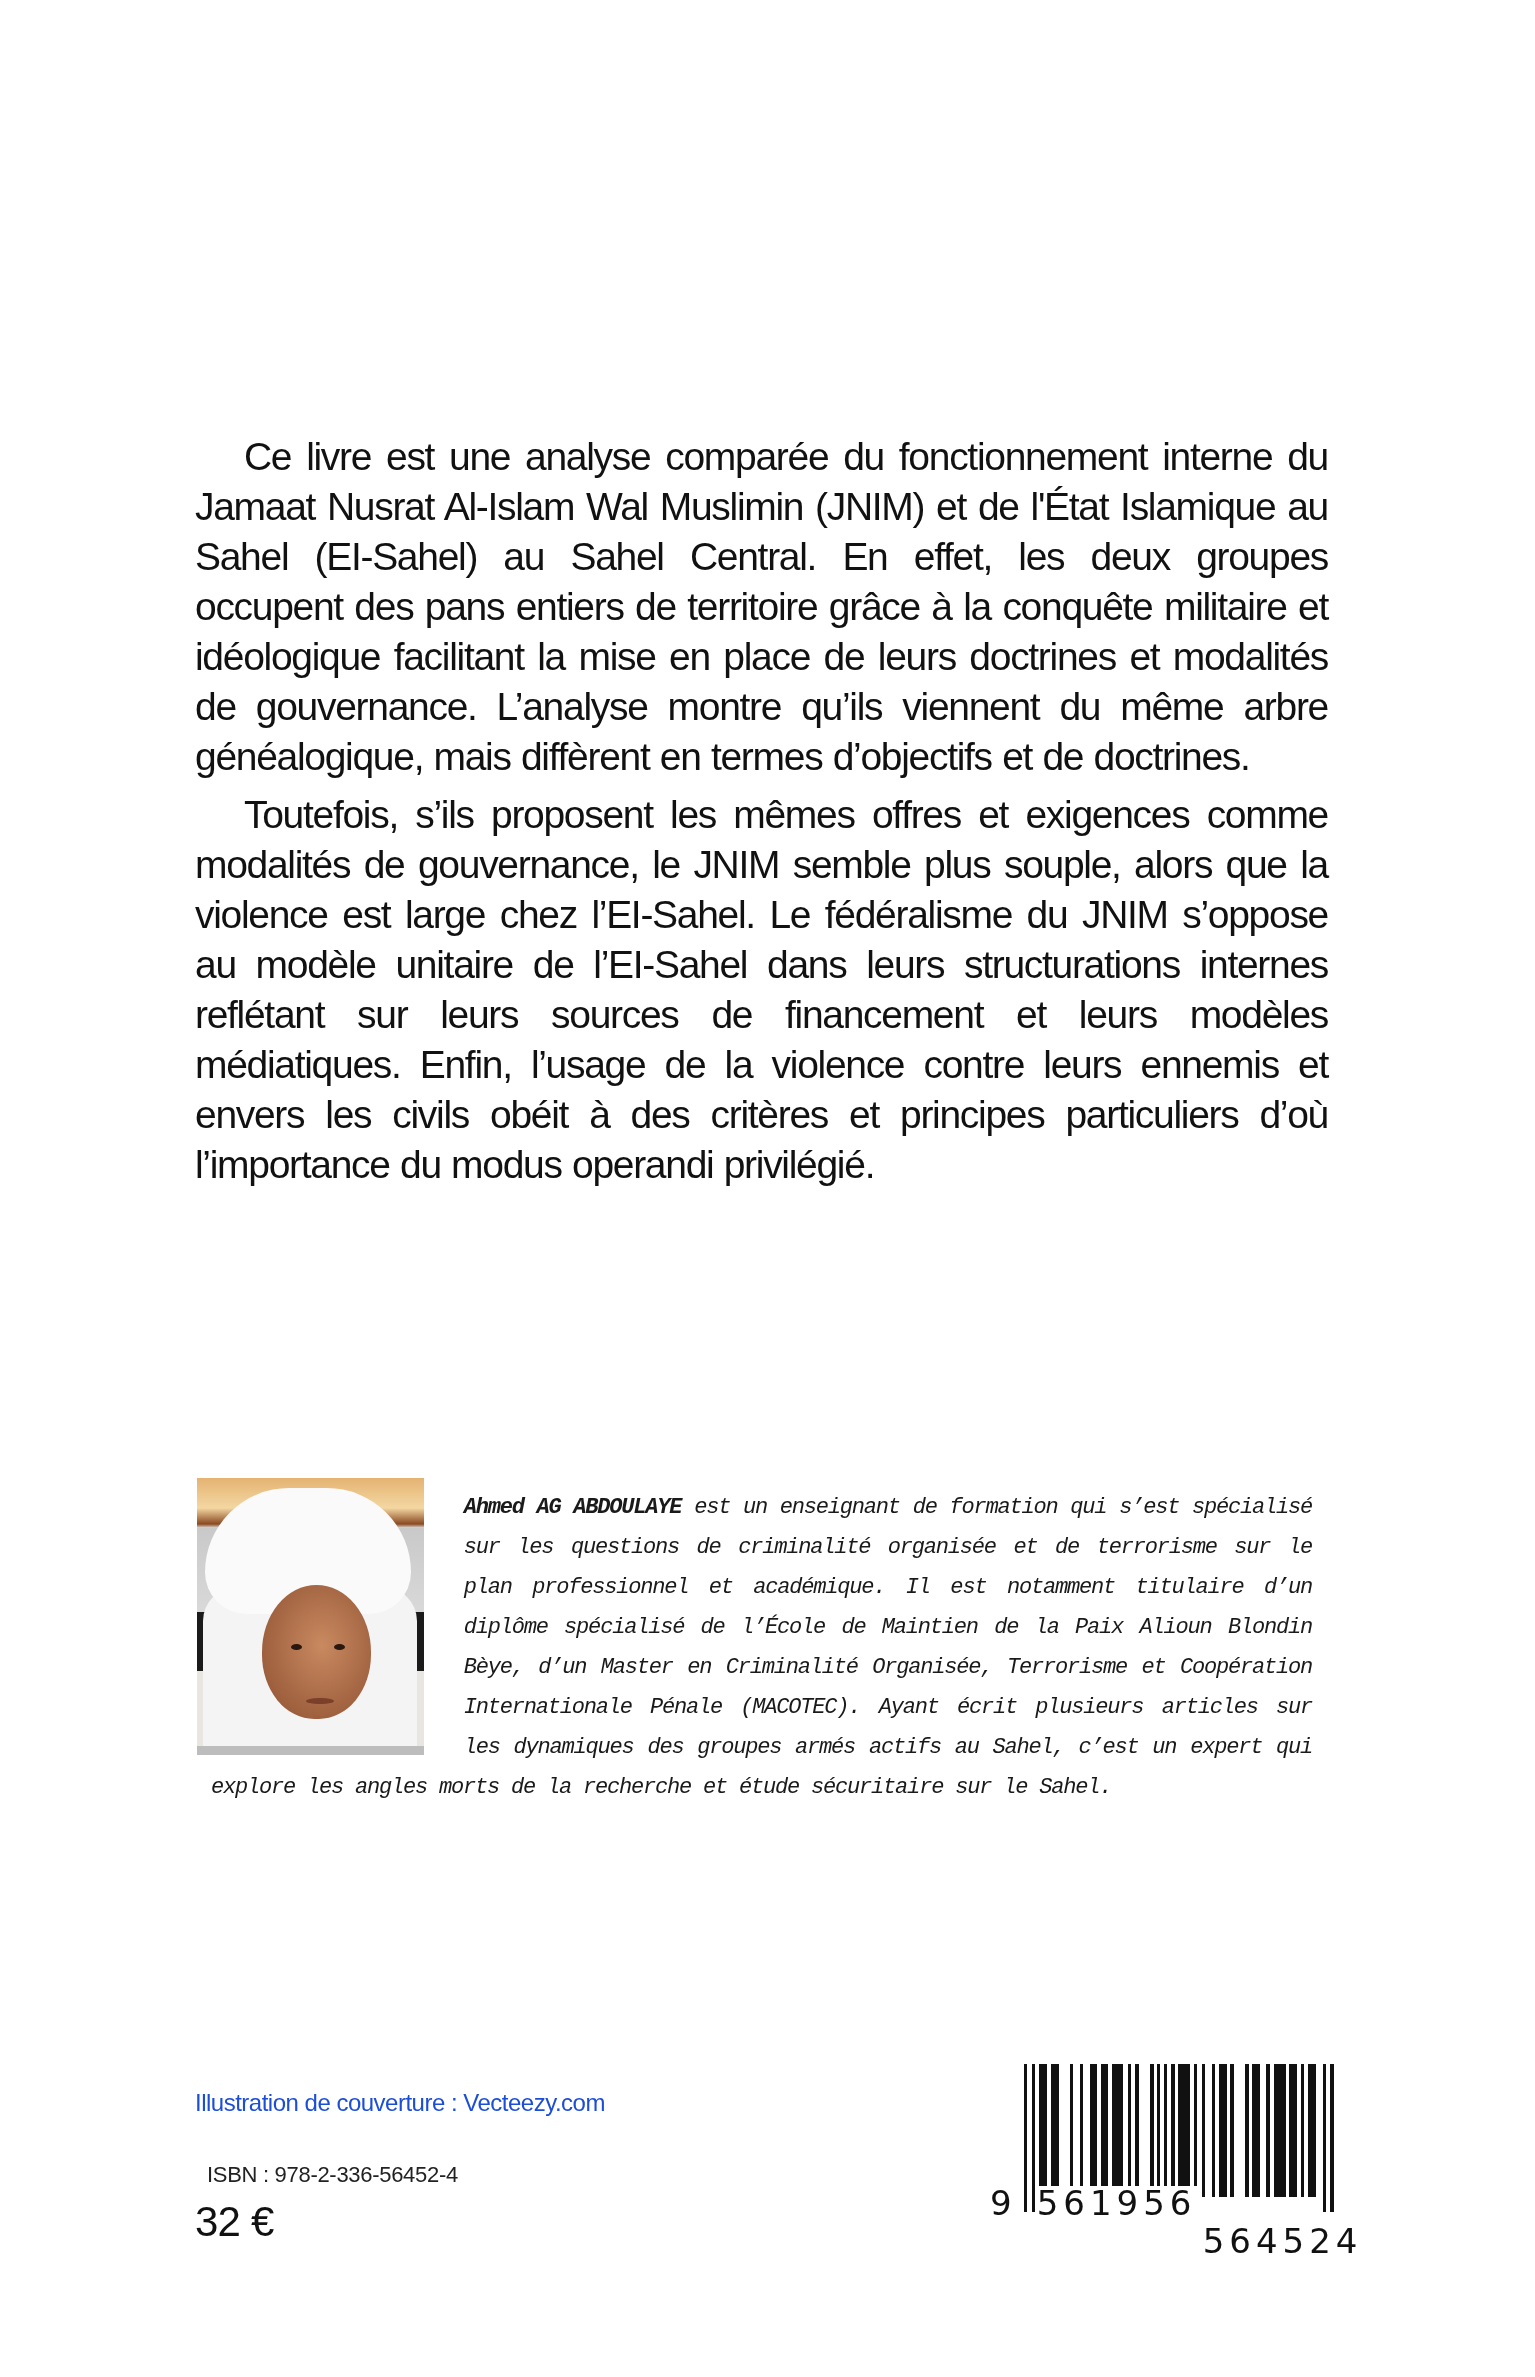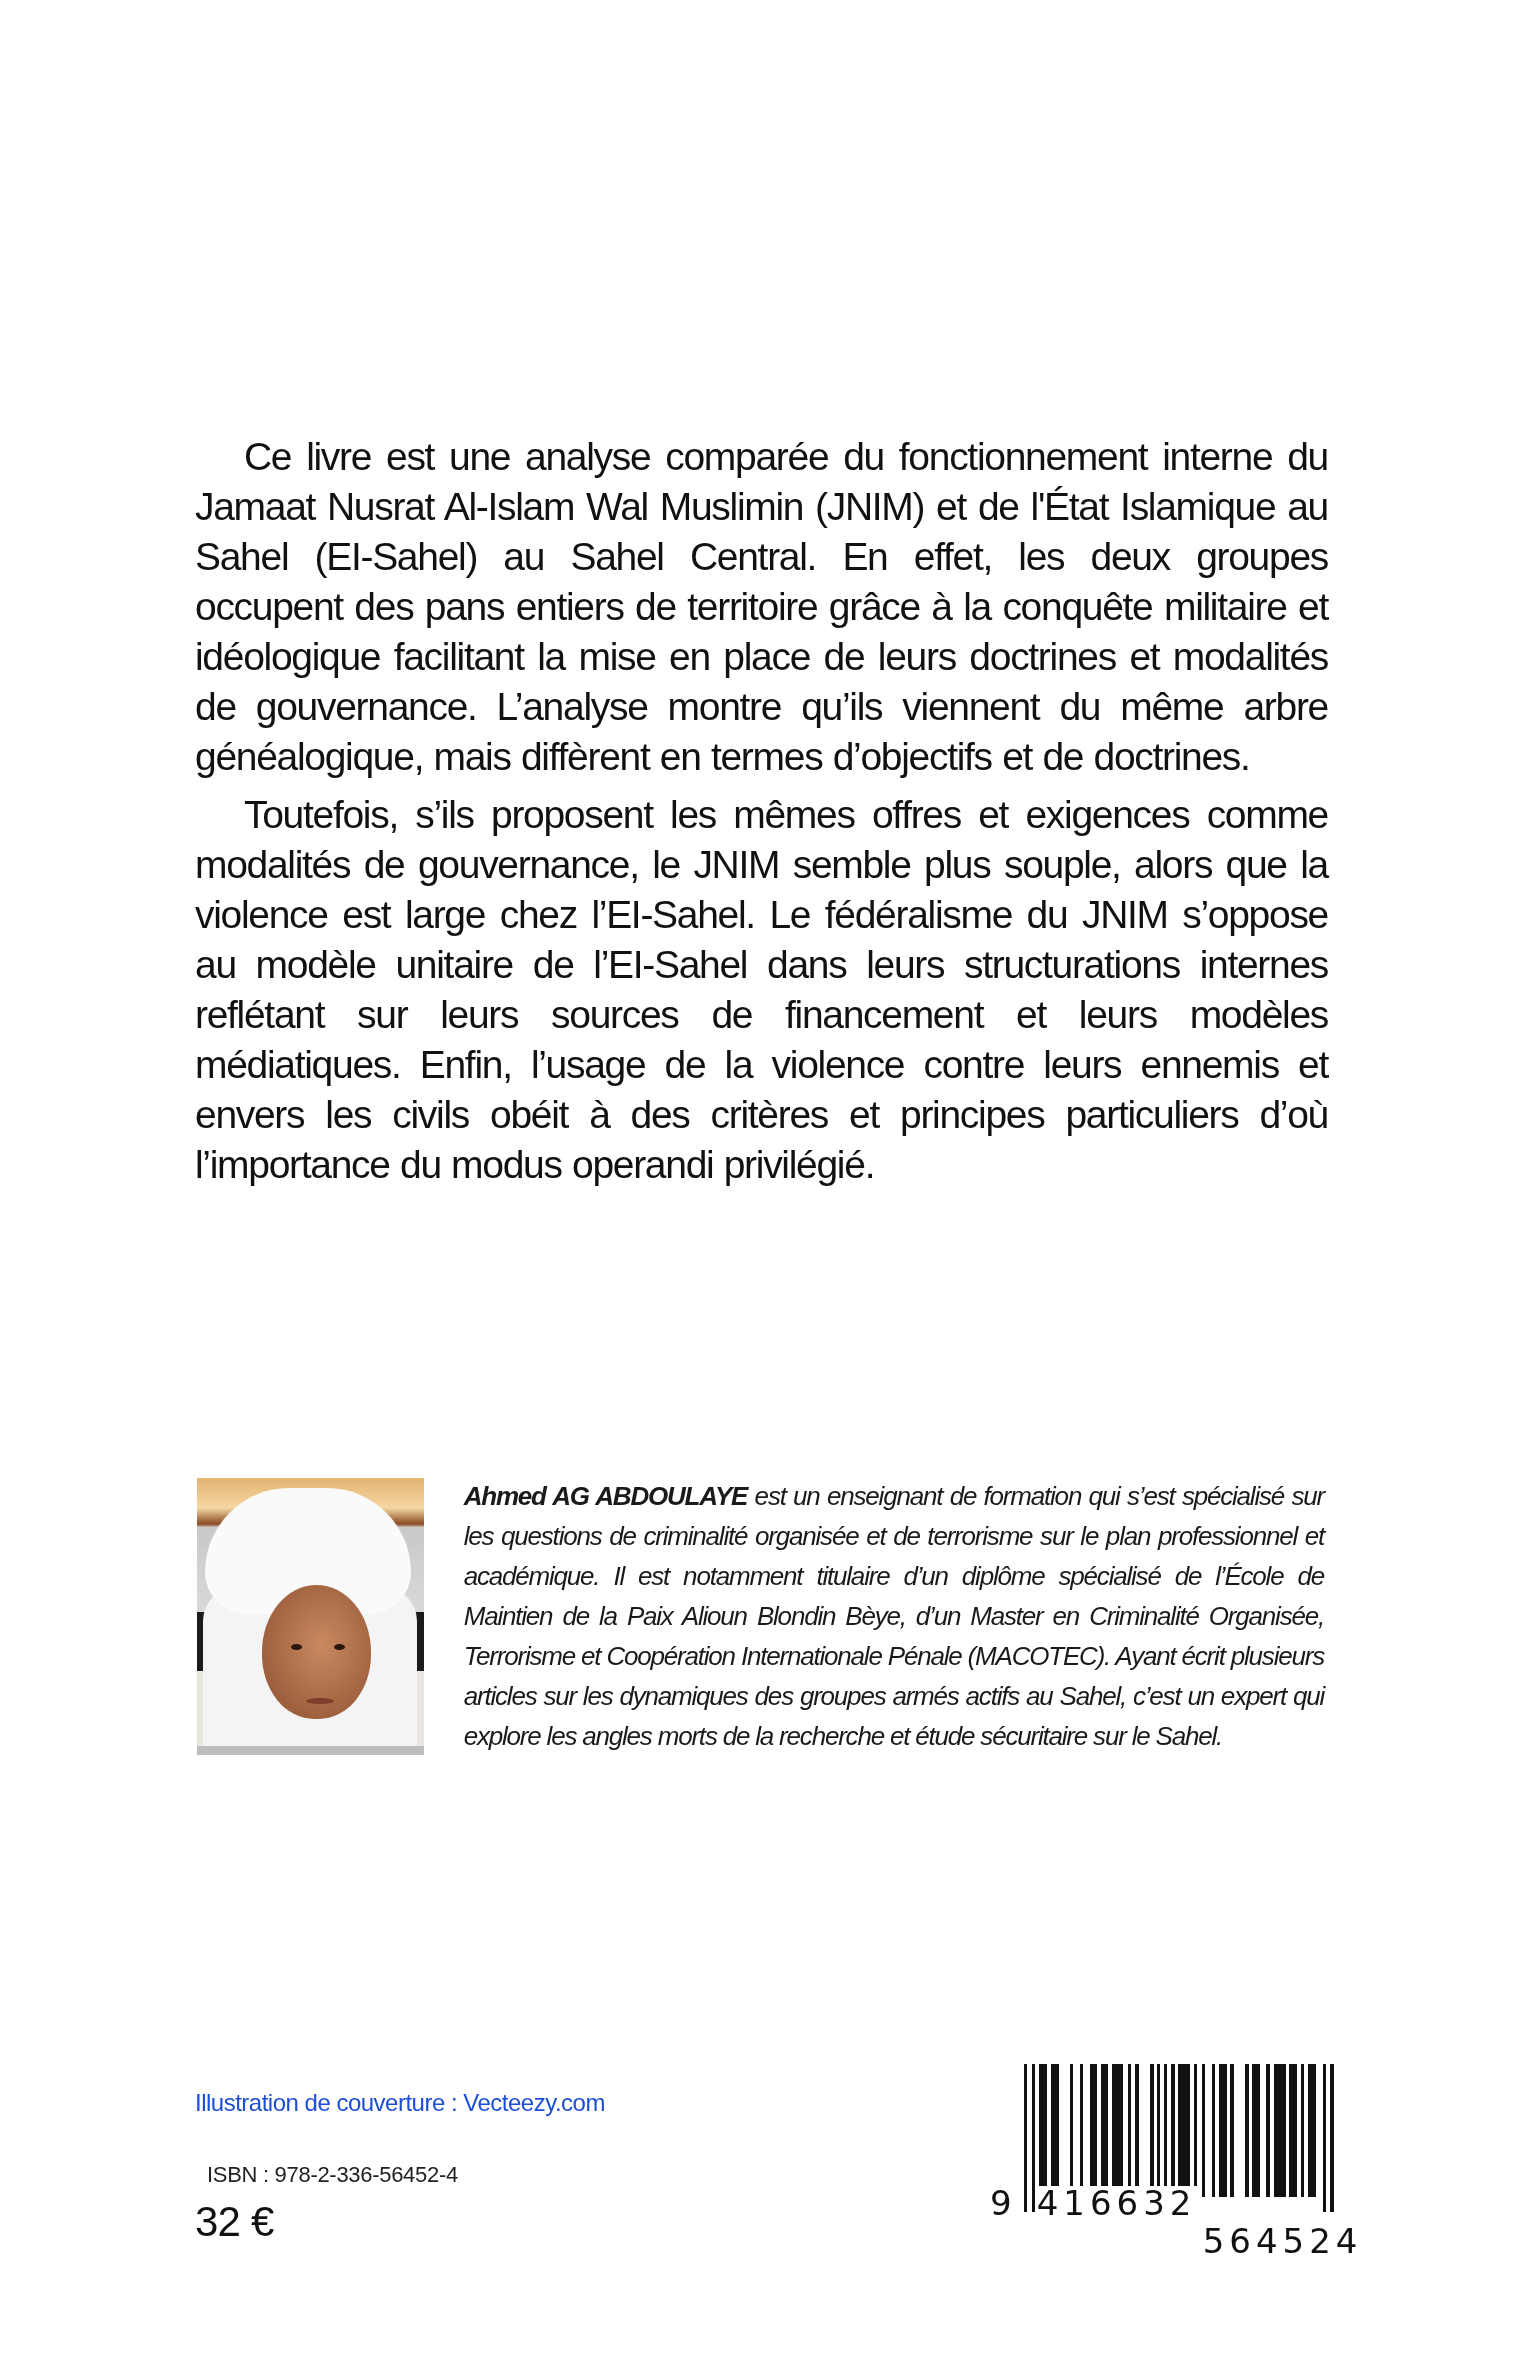--- a/index.html
+++ b/index.html
@@ -34,22 +34,22 @@
   .photo .grey { position: absolute; left: 0; top: 50px; width: 100%; height: 101px; background: linear-gradient(#c9c9c9, #dcdcdc); }
   .photo .chair { position: absolute; left: 0; top: 134px; width: 100%; height: 59px; background: #1b1b1b; }
   .photo .turban { position: absolute; left: 8.4px; top: 10px; width: 206px; height: 126px; background: #fafafa; border-radius: 101px 101px 50px 50px; }
   .photo .cloth { position: absolute; left: 6.7px; top: 109px; width: 214px; height: 168px; background: #f4f4f4; border-radius: 34px 34px 0 0; }
   .photo .face { position: absolute; left: 65px; top: 107px; width: 109px; height: 134px; background: radial-gradient(ellipse at 55% 45%, #c98a61, #9b5d3b 75%); border-radius: 50% 50% 48% 48%; }
   .photo .eye { position: absolute; width: 11.7px; height: 6.7px; background: #2a1710; border-radius: 50%; top: 166px; }
   .photo .eye.l { left: 94px; } .photo .eye.r { left: 137px; }
   .photo .mouth { position: absolute; left: 109px; top: 220px; width: 28.5px; height: 6.7px; background: #7b3f2a; border-radius: 50%; }
   .photo .strip { position: absolute; left: 0; bottom: 0; width: 100%; height: 8.4px; background: #bdbdbd; }
   .bio-text {
-    margin: 4px; font-family: Liberation Sans, sans-serif; font-style: italic;
-    font-size: 26px; line-height: 40px; color: #1a1a1a; text-align: justify;
+    margin: 16px; font-family: Liberation Mono, monospace; font-style: italic;
+    font-size: 22px; line-height: 40px; color: #1a1a1a; text-align: justify;
     letter-spacing: -1.2px; padding-top: 11.7px;
   }
   .bio-text .author { font-weight: bold; }
 
   
   .credit { position: absolute; left: 195px; top: 2089px; font-family: "Liberation Sans", sans-serif; font-size: 24px; color: #1d4ed8; letter-spacing: -0.5px; }
   .isbn { position: absolute; left: 207px; top: 2162px; font-family: "Liberation Sans", sans-serif; font-size: 22px; color: #222; letter-spacing: -0.3px; }
   .price { position: absolute; left: 195px; top: 2198px; font-family: "Liberation Sans", sans-serif; font-size: 42px; color: #111; letter-spacing: -0.8px; }
 
   .barcode { position: absolute; left: 990px; top: 2064px; width: 352px; height: 151px; }
@@ -149,18 +149,18 @@
         <div class="gap" style="width:4.2px"></div>
         <div class="bar" style="width:3.4px"></div>
         <div class="gap" style="width:4.2px"></div>
       <div class="bar" style="width:7.6px"></div>
         <div class="gap" style="width:6.7px"></div>
       <div class="bar guard" style="width:3.4px"></div>
         <div class="gap" style="width:4.2px"></div>
         <div class="bar guard" style="width:3.4px"></div>
     </div>
     <span class="digits d-first">9</span>
-    <span class="digits d-left">416632</span>
+    <span class="digits d-left">561956</span>
     <span class="digits d-right">564524</span>
   </div>
 
 </div>
 
 
 </body></html>

